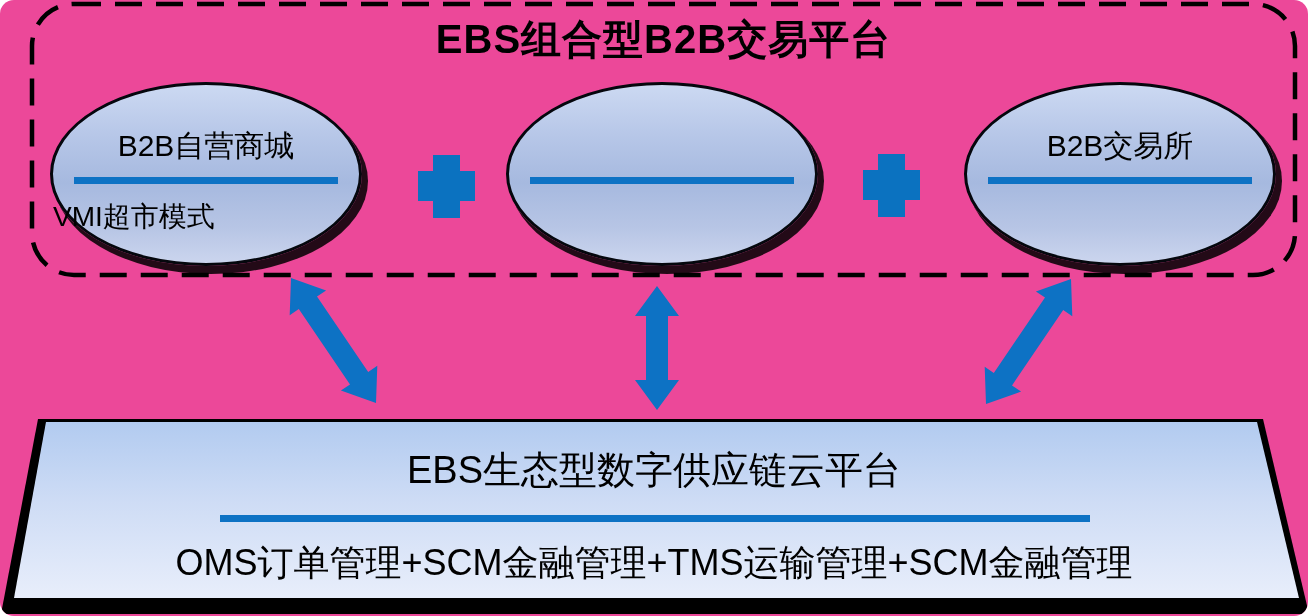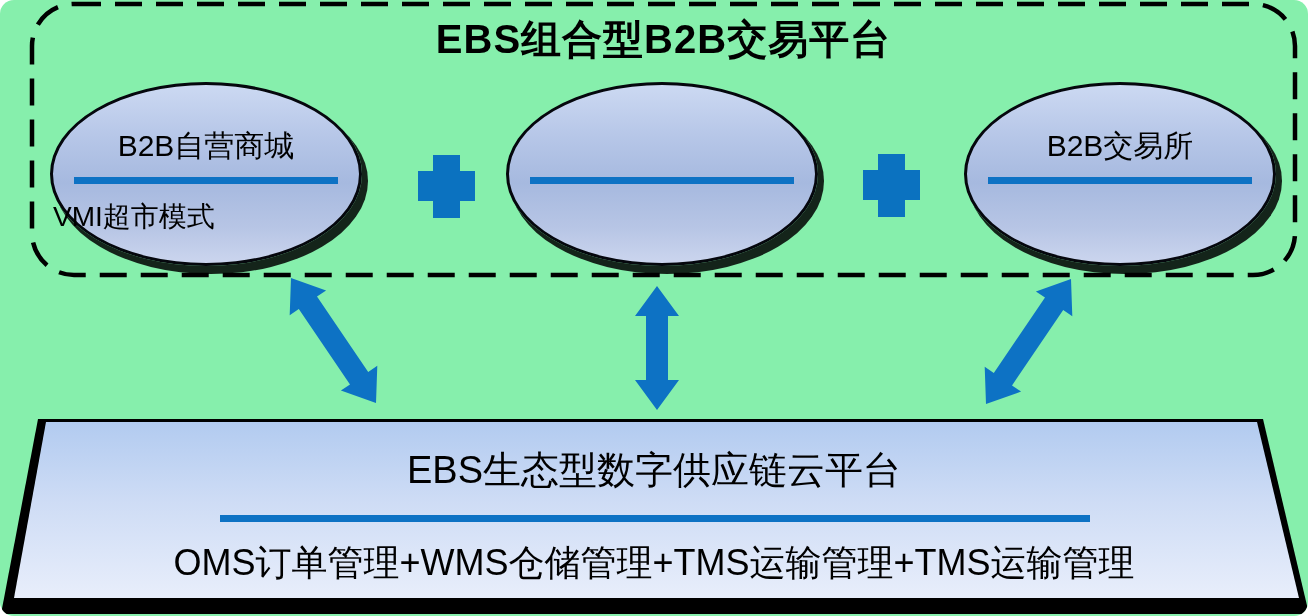--- a/index.html
+++ b/index.html
@@ -1,20 +1,20 @@
 <!DOCTYPE html>
 <html><head>
 <meta charset="utf-8">
 <style>
   html, body { margin: 0; padding: 0; background: #ffffff; }
   .stage {
     position: relative;
     width: 1308px;
     height: 616px;
-    background: #86efac;
+    background: #ec4899;
     border-radius: 14px;
     overflow: hidden;
     font-family: "Liberation Sans", "DejaVu Sans", sans-serif;
     color: #000;
   }
   .layer-svg {
     position: absolute;
     left: 0; top: 0;
     width: 1308px; height: 616px;
   }
@@ -152,15 +152,15 @@
 
   <div class="plus plus-2"></div>
 
   <div class="ellipse ellipse-3">
     <div class="ellipse-title">B2B交易所</div>
     <div class="ellipse-line"></div>
   </div>
 
   <div class="platform-title">EBS生态型数字供应链云平台</div>
   <div class="platform-line"></div>
-  <div class="platform-modules">OMS订单管理+WMS仓储管理+TMS运输管理+TMS运输管理</div>
+  <div class="platform-modules">OMS订单管理+SCM金融管理+TMS运输管理+SCM金融管理</div>
 
 </div>
 
 </body></html>

